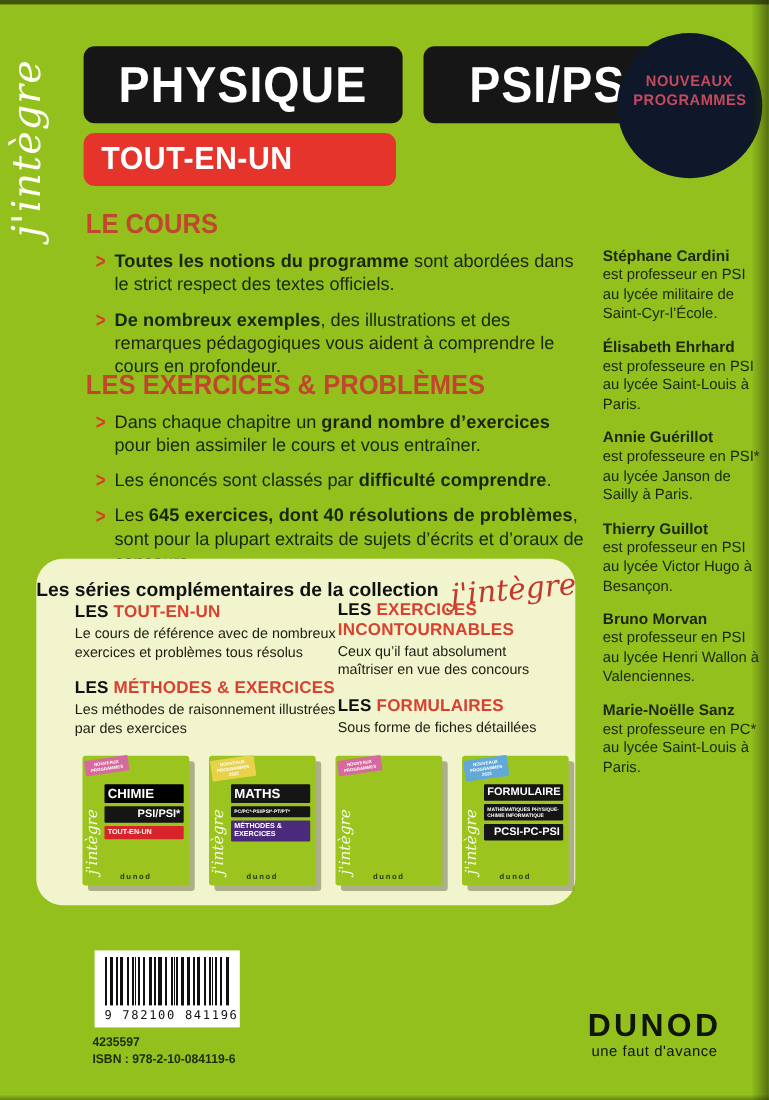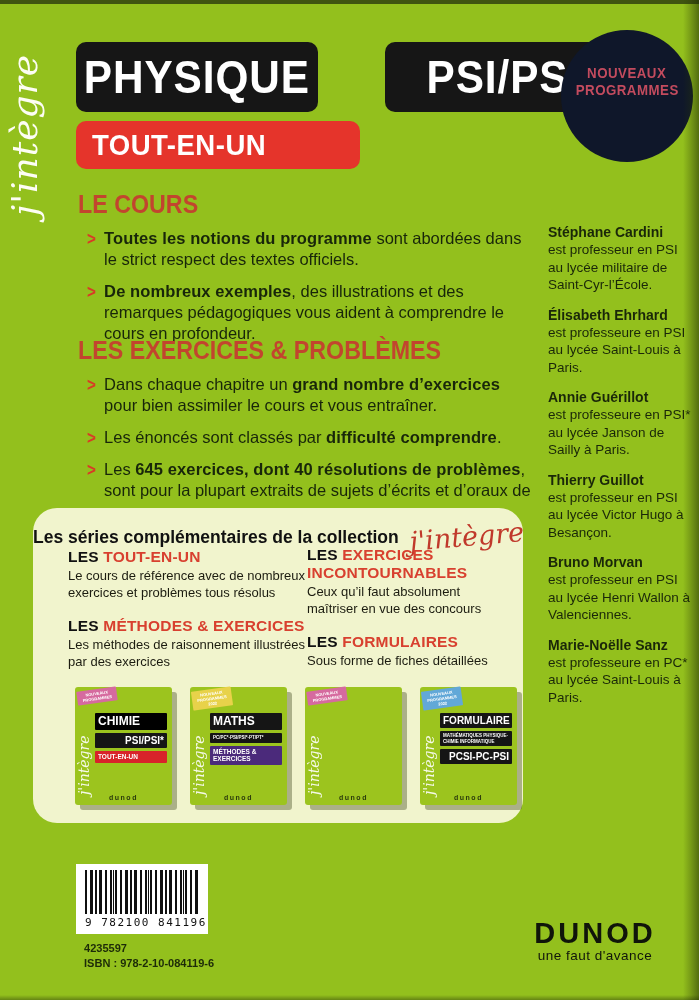--- a/index.html
+++ b/index.html
@@ -12,21 +12,21 @@
   .edge-bottom{position:absolute;left:0;bottom:0;width:100%;height:5px;
         background:linear-gradient(180deg,rgba(30,42,5,0),rgba(30,42,5,.4));}
 
   .script{font-family:"DejaVu Serif",serif;font-style:italic;}
   .collection-vert{position:absolute;left:2px;top:36px;height:180px;width:46px;
         writing-mode:vertical-rl;transform:rotate(180deg);
         color:#fdfdf4;font-size:36px;line-height:46px;letter-spacing:1px;}
 
   .banner{position:absolute;background:#161616;border-radius:10px;color:#fff;
         display:flex;align-items:center;justify-content:center;}
-  .banner-title{left:76px;top:42px;width:242px;height:70px;}
+  .banner-title{left:76px;top:42px;width:290px;height:70px;}
   .banner-program{left:385px;top:42px;width:255px;height:70px;}
   .banner-big-text{font-weight:bold;font-size:46px;letter-spacing:1px;transform:scaleX(.92);white-space:nowrap;}
   .badge-circle{position:absolute;left:561px;top:30px;width:132px;height:132px;border-radius:50%;
         background:#0f172a;display:flex;flex-direction:column;align-items:center;justify-content:center;
         text-align:center;padding-top:0;box-sizing:border-box;}
   .badge-line{color:#c34b5e;font-weight:bold;font-size:14px;line-height:17px;letter-spacing:.5px;transform:scaleX(.95) translateY(-14px);}
   .banner-red{position:absolute;left:76px;top:121px;width:284px;height:48px;background:#e5342b;
         border-radius:10px;display:flex;align-items:center;color:#fff;padding-left:16px;box-sizing:border-box;}
   .banner-red span{font-weight:bold;font-size:29px;letter-spacing:.5px;transform:scaleX(.95);transform-origin:left;}
 
@@ -65,21 +65,21 @@
   .book-script{position:absolute;left:1px;top:28px;height:80px;writing-mode:vertical-rl;transform:rotate(180deg);
         color:rgba(255,255,255,.9);font-size:14px;}
   .book-rows{position:absolute;left:20px;right:5px;top:26px;}
   .book-row{margin-bottom:3px;padding:2px 3px;font-weight:bold;border-radius:1px;}
   .bs-lg{font-size:12px;line-height:13px;} .bs-md{font-size:10px;line-height:11px;text-align:right;}
   .bs-sm{font-size:7.5px;line-height:8.5px;} .bs-xs{font-size:4.5px;line-height:5.5px;}
   .bs-tag{font-size:6.5px;line-height:7.5px;}
   .book-pub{position:absolute;left:0;bottom:4px;width:100%;text-align:center;
         font-size:7px;font-weight:bold;letter-spacing:1.5px;color:#2a3a0c;}
 
-  .barcode{position:absolute;left:76px;top:864px;width:132px;height:70px;background:#fff;
+  .barcode{position:absolute;left:86px;top:864px;width:132px;height:70px;background:#fff;
         box-sizing:border-box;padding:6px 9px 2px;}
   .bars{height:44px;background:
         repeating-linear-gradient(90deg,#101010 0 2px,rgba(0,0,0,0) 2px 5px),
         repeating-linear-gradient(90deg,#101010 0 1px,rgba(0,0,0,0) 1px 7px),
         #fff;}
   .barcode-digits{font-family:"DejaVu Sans Mono",monospace;font-size:11px;letter-spacing:1.5px;
         color:#101010;text-align:center;margin-top:2px;white-space:nowrap;}
   .print-refs{position:absolute;left:84px;top:941px;color:#1d2b08;font-weight:bold;
         font-size:11.5px;line-height:15px;transform:scaleX(.96);transform-origin:left;}
 

